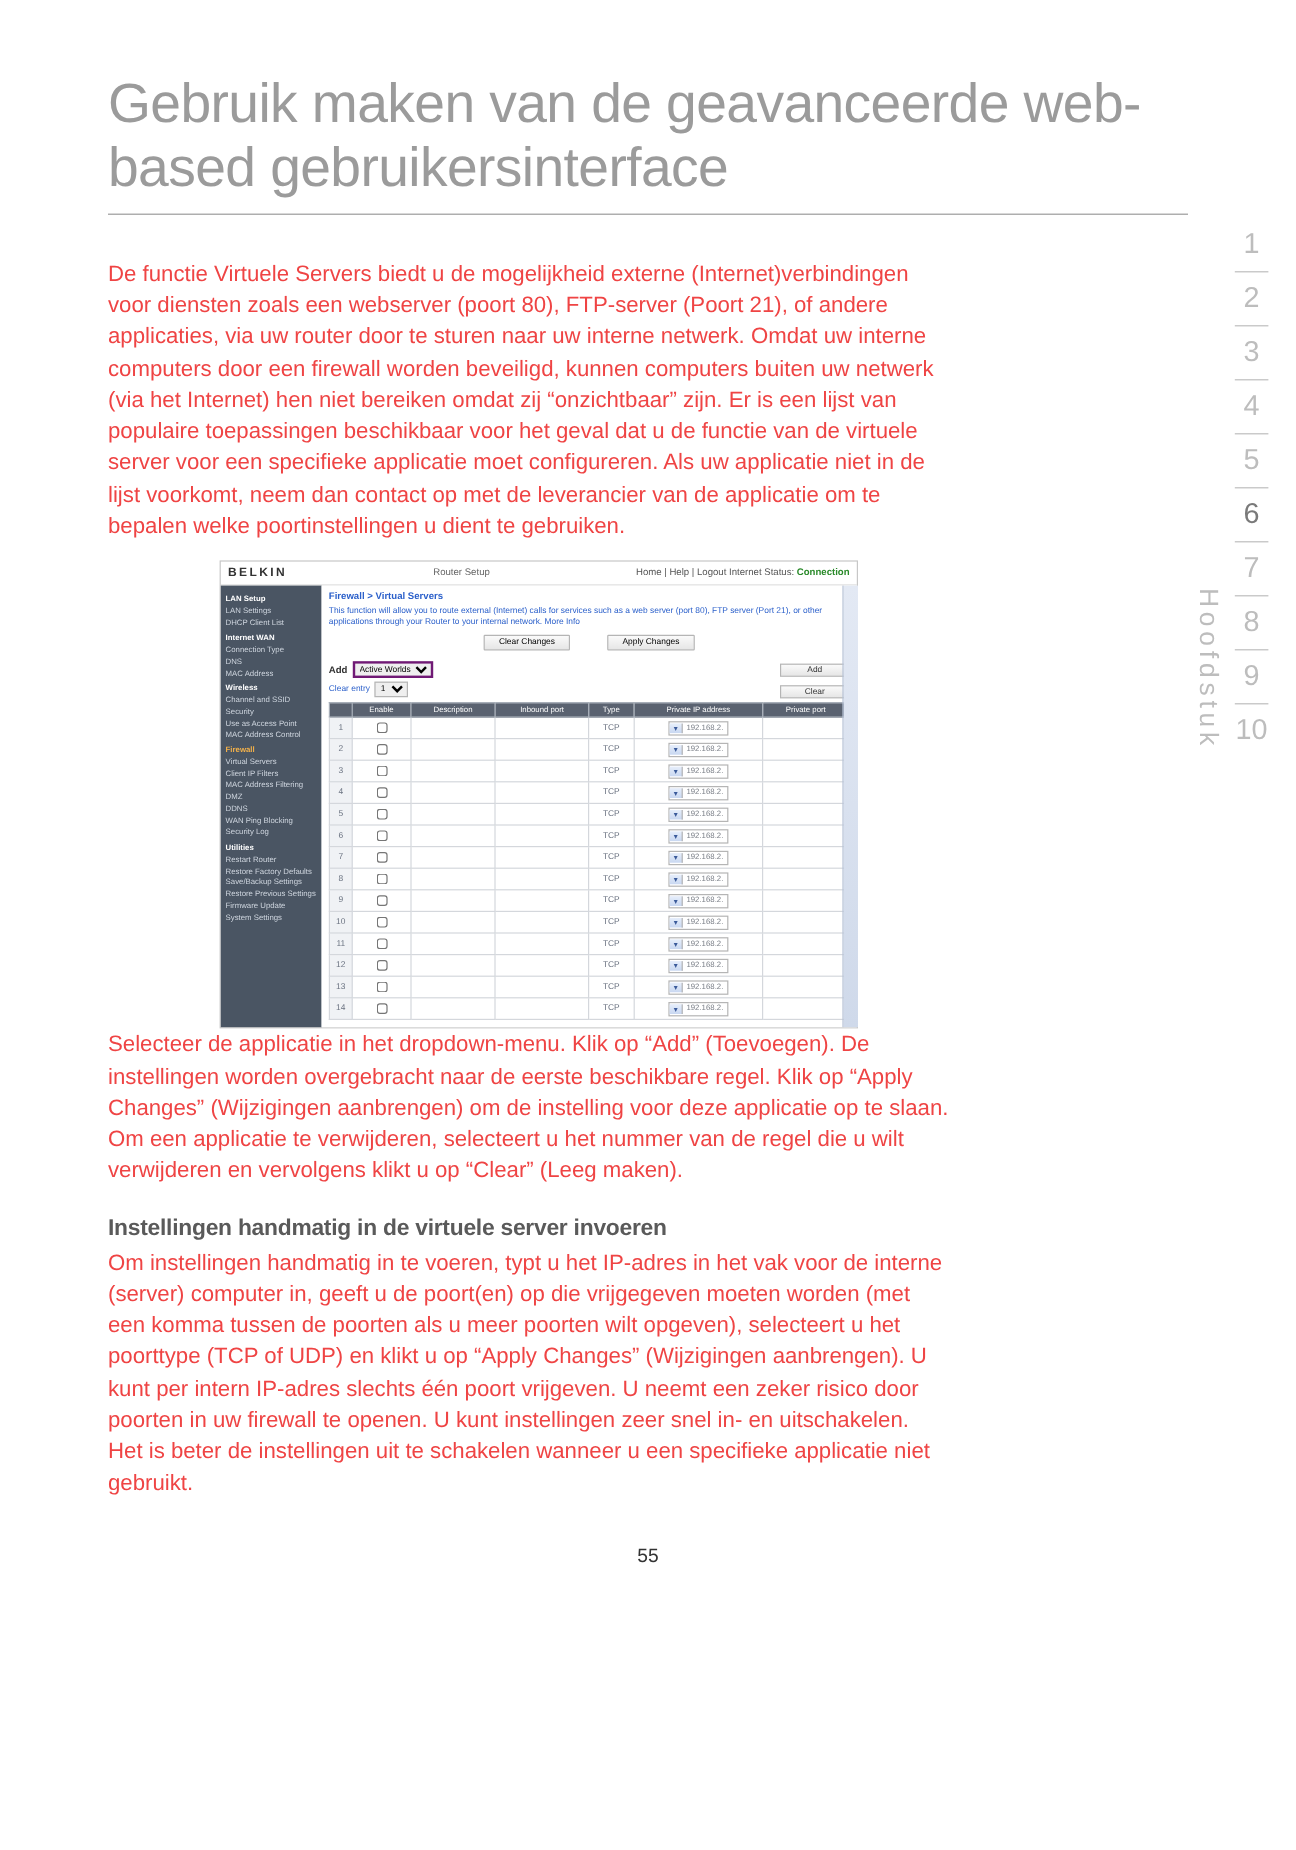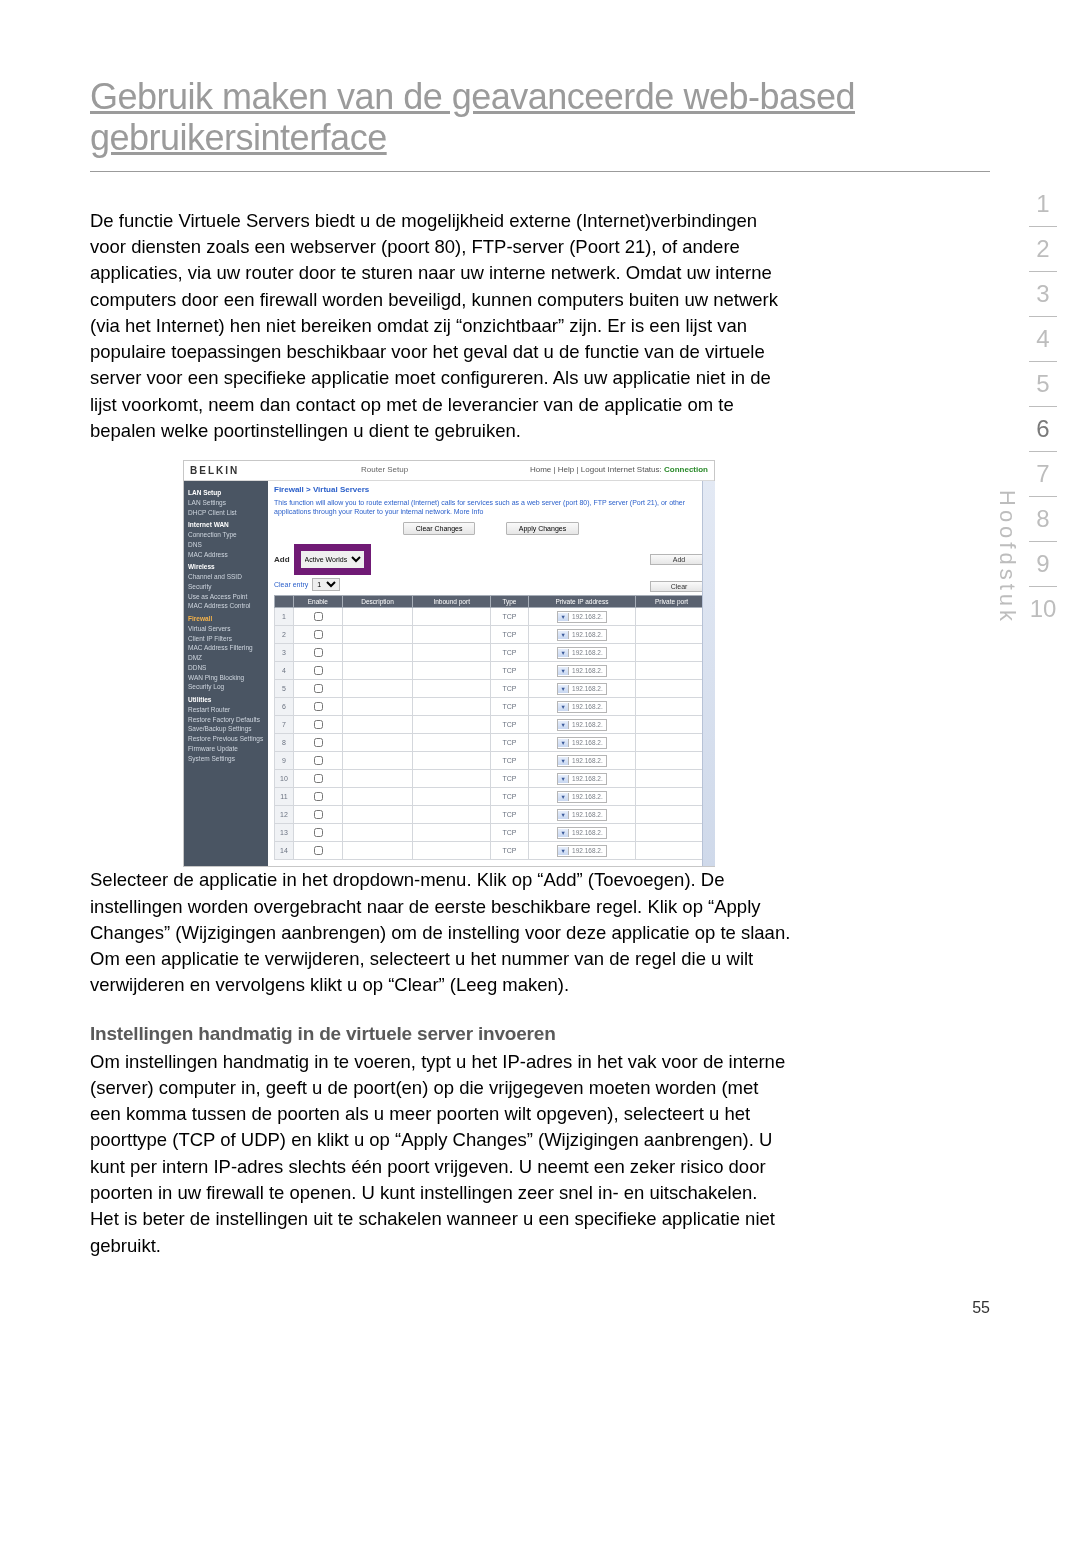--- a/index.html
+++ b/index.html
@@ -7,48 +7,47 @@
     font-family: Arial, Helvetica, sans-serif;
     background: #fff;
     color: #333;
     width: 1080px;
   }
   .page {
     padding: 60px 90px 40px 90px;
     position: relative;
   }
   h1.title {
-    font-size: 36px;
+    font-size: 46px;
     font-weight: 300;
     color: #9b9b9b;
-    margin: 16px 0 10px 0;
+    margin: 0 0 10px 0;
     line-height: 1.15;
     letter-spacing: -0.5px;
-    text-decoration: underline;
   }
   .rule {
     border: 0;
     border-top: 1px solid #9b9b9b;
     margin: 12px 0 36px 0;
   }
   .content {
     width: 718px;
   }
   h2.section {
     font-size: 19px;
     color: #5a5a5a;
     font-weight: bold;
     margin: 24px 0 4px 0;
     letter-spacing: -0.2px;
   }
   p.body {
     font-size: 18.5px;
     line-height: 1.42;
     margin: 0 17px 6px 0;
-    color: #000000;
+    color: #ef4444;
   }
   .pagenav {
     position: absolute;
     right: 16px;
     top: 182px;
     width: 42px;
     text-align: center;
   }
   .pagenav .num {
     font-size: 24px;
@@ -68,21 +67,21 @@
     writing-mode: vertical-rl;
     text-orientation: mixed;
     font-size: 22px;
     color: #bdbdbd;
     position: absolute;
     right: 60px;
     top: 490px;
     letter-spacing: 4px;
   }
   .pagenum {
-    text-align: right;
+    text-align: center;
     font-size: 16px;
     color: #333;
     margin-top: 40px;
   }
   
   .router {
     width: 530px;
     margin: 16px auto 0 auto;
     border: 1px solid #c7c7c7;
     font-size: 8px;
@@ -144,22 +143,22 @@
   .router .btnrow .btn + .btn { margin-left: 28px; }
   .router .addbar {
     display: flex;
     align-items: center;
     gap: 4px;
     margin: 3px 0 3px 0;
   }
   .router .addbar .lbl { font-weight: bold; color: #333; }
   .router .addbar select {
     font-size: 7px;
-    height: 31px;
-    border: 7px solid #701a75;
+    height: 14px;
+    border: 2px solid #701a75;
   }
   .router .small-btn {
     width: 56px;
     text-align: center;
     background: linear-gradient(#fafafa,#e6e6e6);
     border: 1px solid #b5b5b5;
     font-size: 7px;
     padding: 1px 0;
   }
   .router .clearrow {

